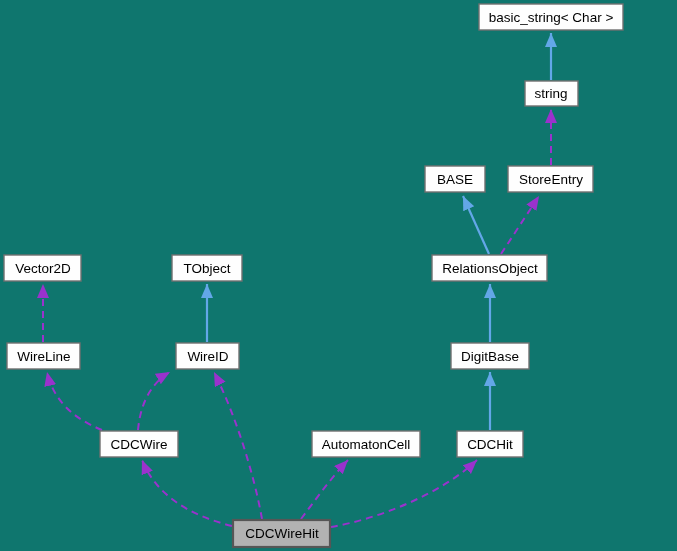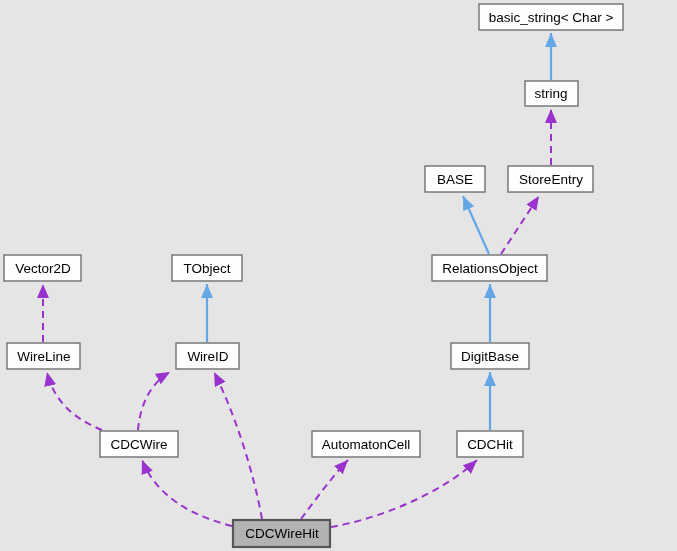--- a/index.html
+++ b/index.html
@@ -1,16 +1,16 @@
 <!DOCTYPE html>
 <html><head>
 <meta charset="utf-8">
 <style>
   html,body{margin:0;padding:0;background:#000;}
-  .stage{position:relative;width:677px;height:551px;background:#e5e5e5;overflow:hidden;
+  .stage{position:relative;width:677px;height:551px;background:#0f766e;overflow:hidden;
          font-family:"Liberation Sans","DejaVu Sans",sans-serif;}
   svg{display:block;}
   svg text{font-family:"Liberation Sans","DejaVu Sans",sans-serif;font-size:13.5px;fill:#000;}
   .node rect{fill:#fefefe;stroke:#707070;stroke-width:1.4;}
   .node.sel rect{fill:#b2b2b2;stroke:#565656;stroke-width:2.2;}
   .e-inh{stroke:#63a7e8;stroke-width:2.2;fill:none;}
   .e-col{stroke:#9a32cd;stroke-width:2;fill:none;stroke-dasharray:7 5;}
 </style>
 </head>
 <body>

